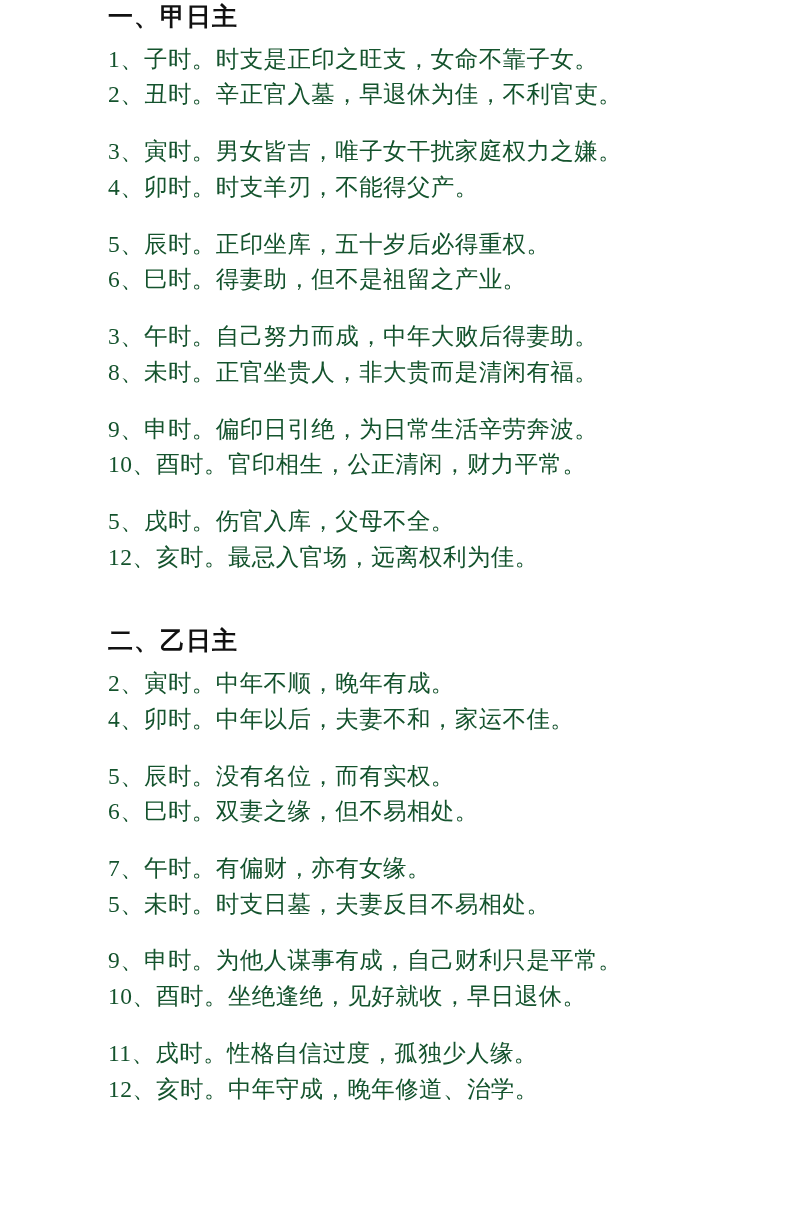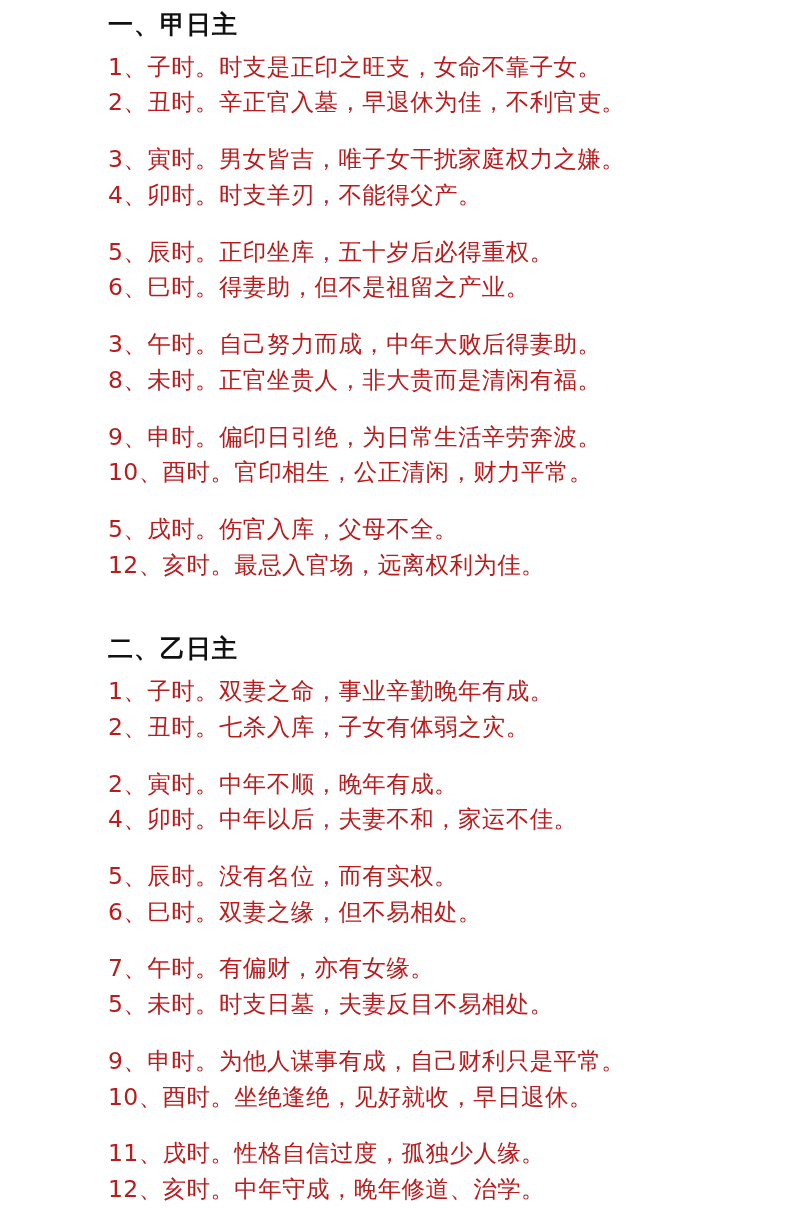--- a/index.html
+++ b/index.html
@@ -11,43 +11,44 @@
     height: 1208px;
     background: #ffffff;
     font-family: "DejaVu Sans", "Liberation Sans", sans-serif;
     color: #1b1b1b;
     overflow: hidden;
   }
   .page {
     width: 800px;
     height: 1105px;
     box-sizing: border-box;
-    padding: 8px 40px 0 108px;
+    padding: 0 40px 0 108px;
     position: relative;
   }
   .section {
     margin-bottom: 10px;
   }
   .section-title {
     font-size: 25px;
     font-weight: bold;
     letter-spacing: 1px;
     line-height: 1.35;
     margin: 0 0 8px 0;
     color: #111111;
   }
   .pair {
     margin-bottom: 21px;
   }
   .line {
     font-size: 23.5px;
     line-height: 1.52;
     letter-spacing: 0.4px;
-    color: #b91c1c;
+    color: #14532d;
     white-space: nowrap;
+    font-family: Liberation Serif, serif;
   }
   .spacer-between-sections {
     height: 28px;
   }
 </style>
 </head>
 <body>
 
 <div class="page">
 
@@ -79,24 +80,20 @@
       <div class="line">12、亥时。最忌入官场，远离权利为佳。</div>
     </div>
   </div>
 
   <div class="spacer-between-sections"></div>
 
   <div class="section">
     <h2 class="section-title">二、乙日主</h2>
 
     <div class="pair">
-      <div class="line">1、子时。双妻之命，事业辛勤晚年有成。</div>
-      <div class="line">2、丑时。七杀入库，子女有体弱之灾。</div>
-    </div>
-    <div class="pair">
       <div class="line">2、寅时。中年不顺，晚年有成。</div>
       <div class="line">4、卯时。中年以后，夫妻不和，家运不佳。</div>
     </div>
     <div class="pair">
       <div class="line">5、辰时。没有名位，而有实权。</div>
       <div class="line">6、巳时。双妻之缘，但不易相处。</div>
     </div>
     <div class="pair">
       <div class="line">7、午时。有偏财，亦有女缘。</div>
       <div class="line">5、未时。时支日墓，夫妻反目不易相处。</div>

